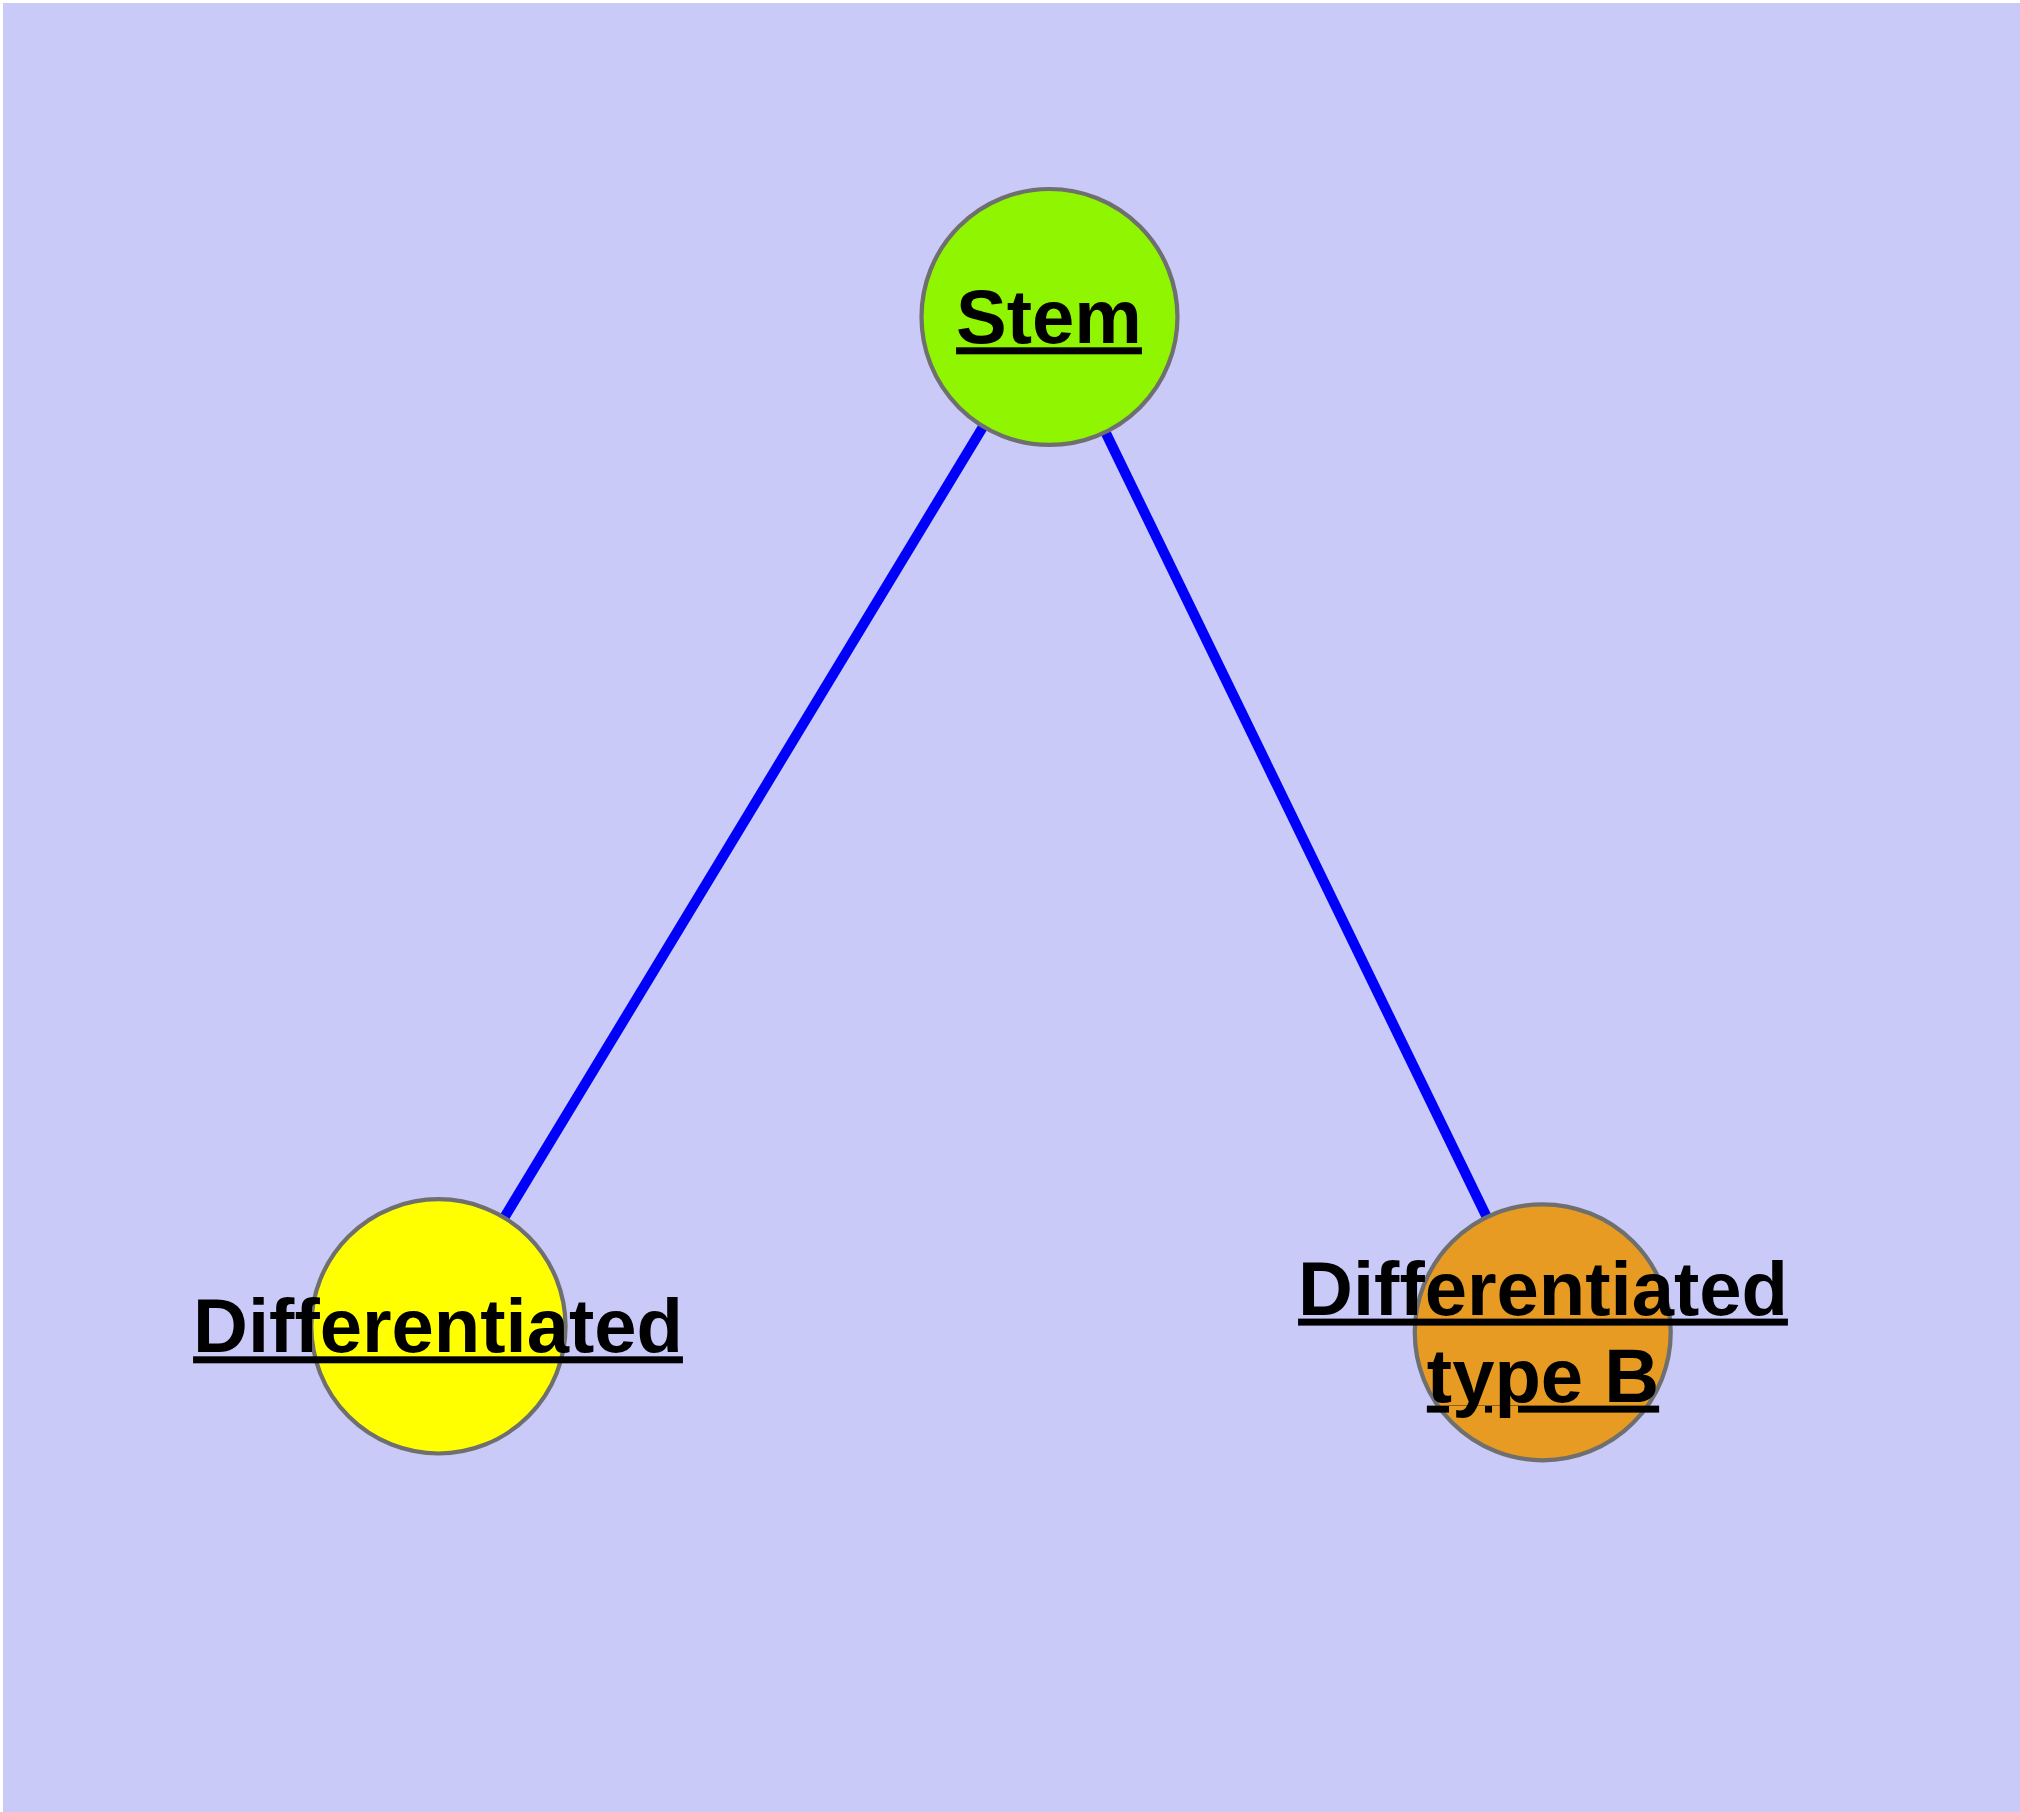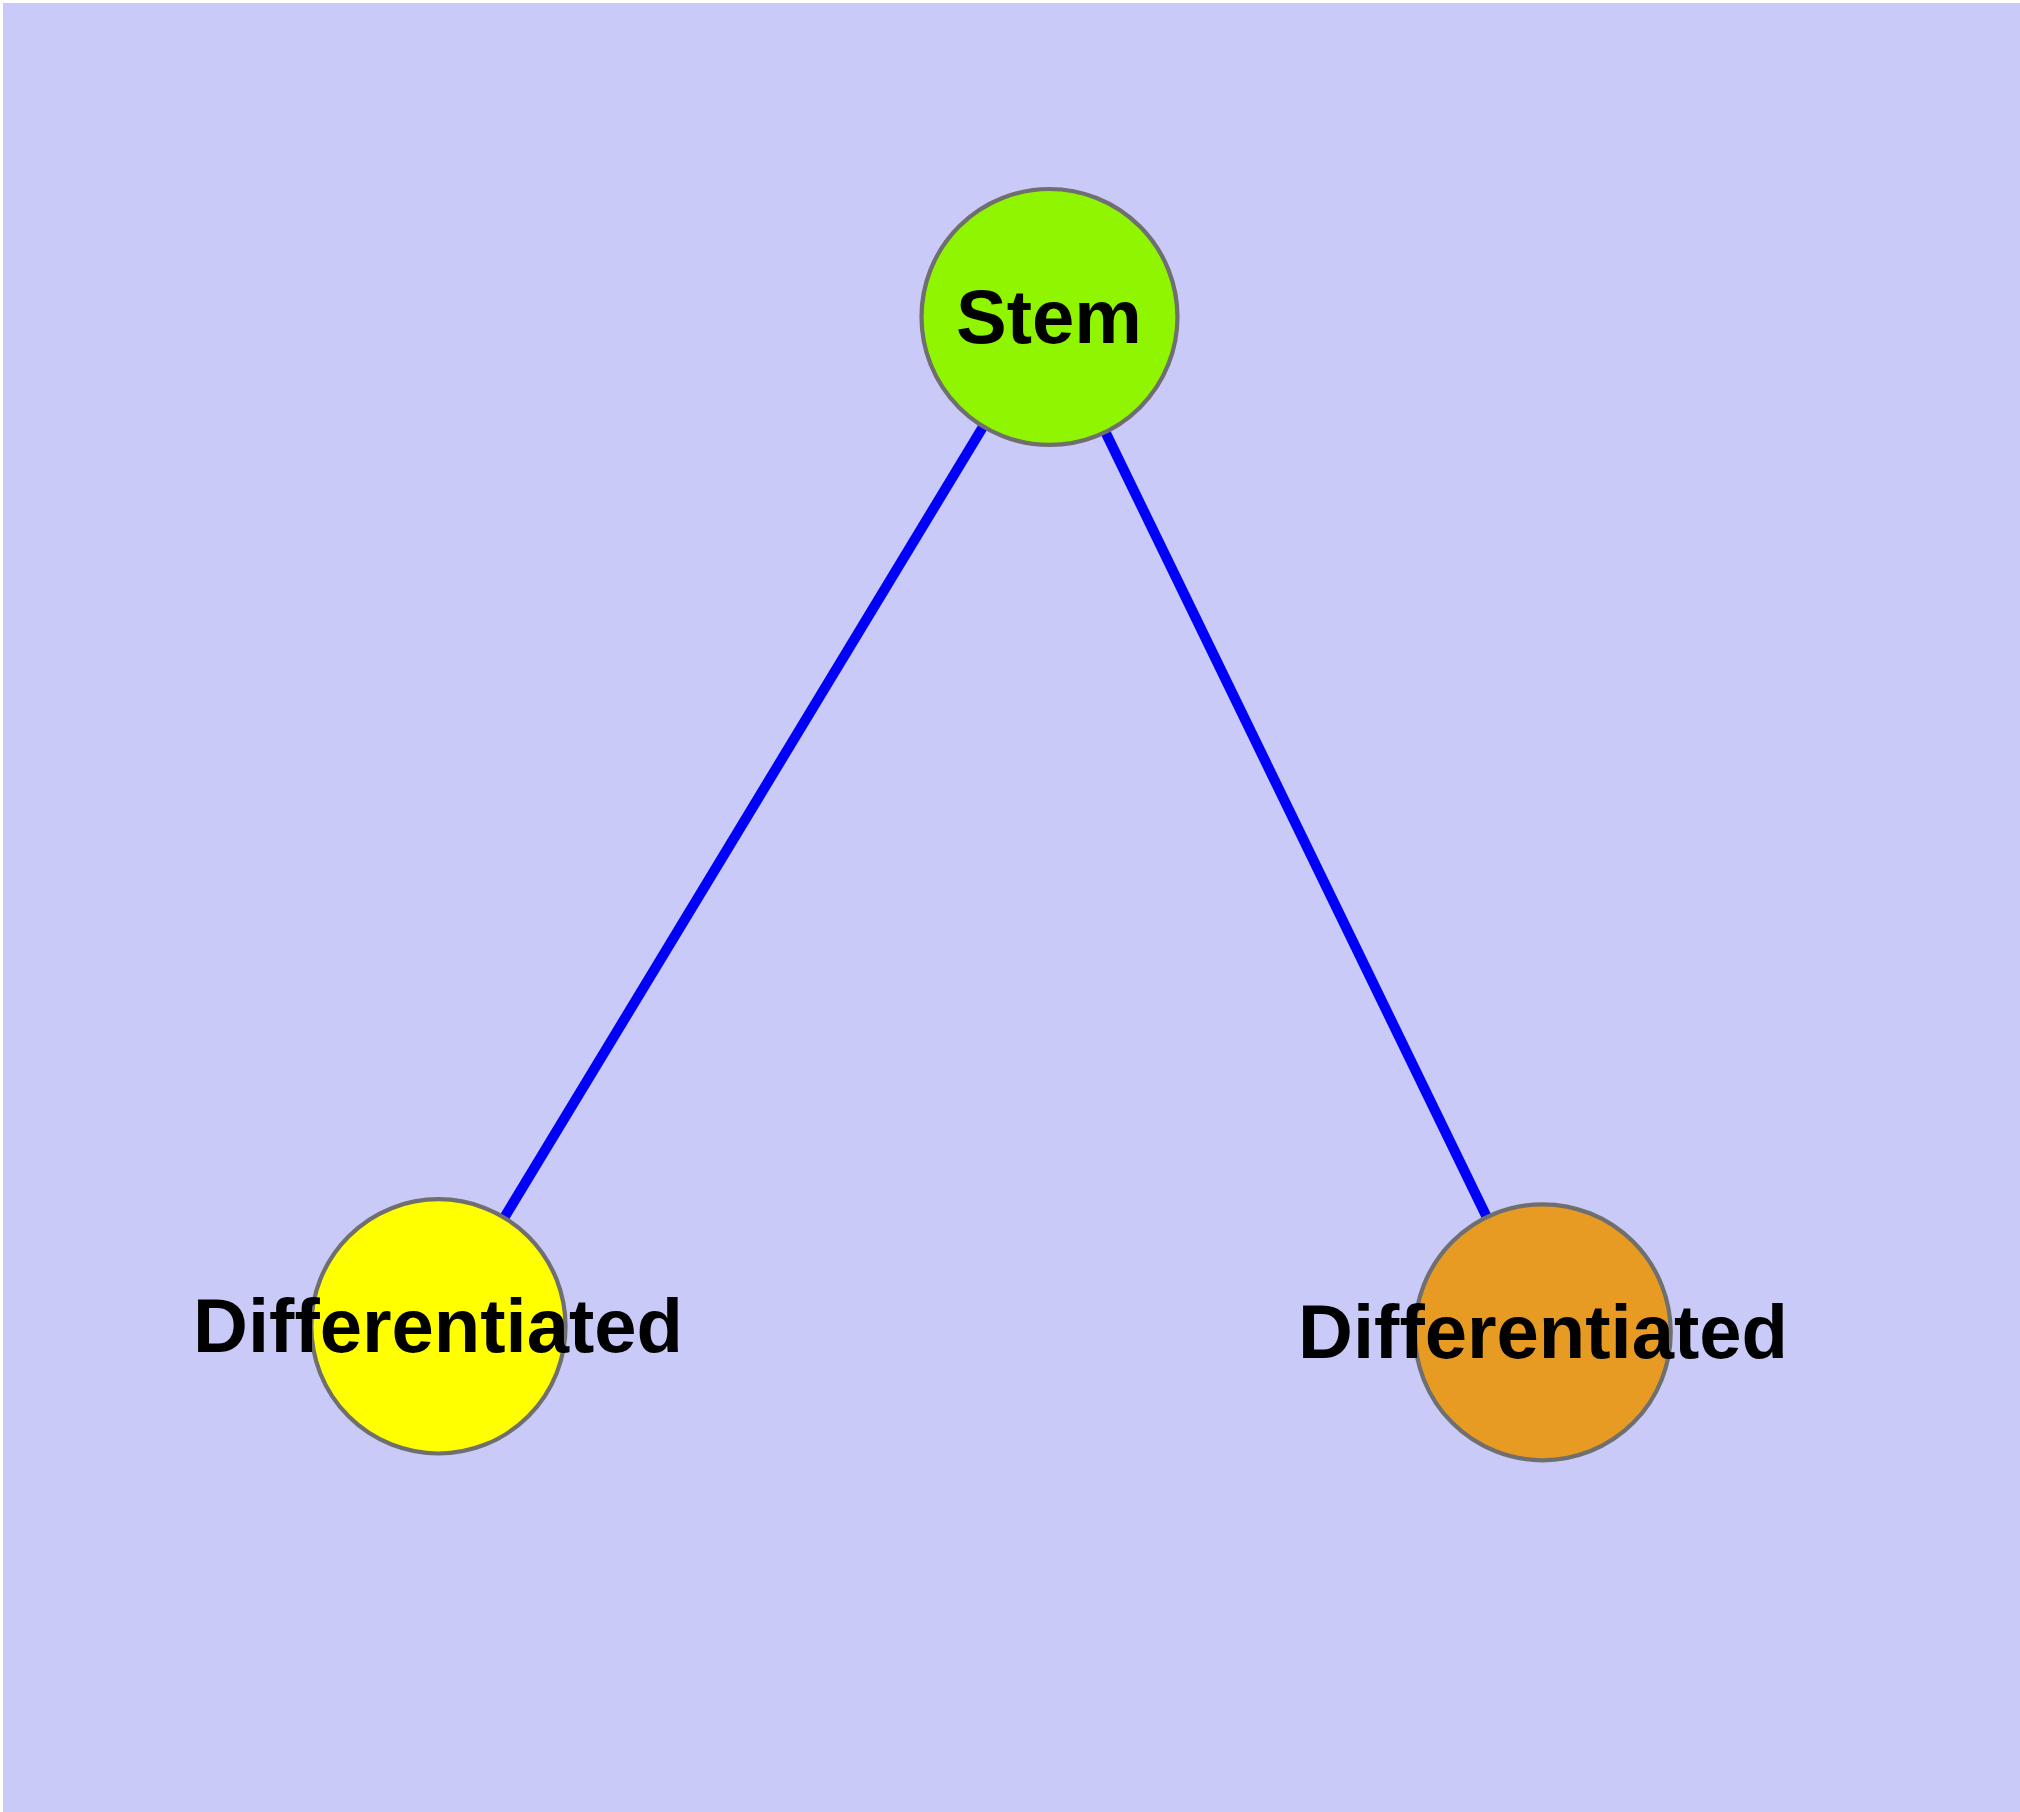--- a/index.html
+++ b/index.html
@@ -36,20 +36,21 @@
     display: flex;
     flex-direction: column;
     align-items: center;
     font-weight: bold;
     font-size: 76px;
     line-height: 1.15;
     color: #000000;
     text-align: left;
     white-space: nowrap;
     pointer-events: none;
+    text-decoration: underline;
   }
   .node-label span:empty { display: none; }
 </style>
 </head>
 <body>
 
 <div class="stage">
 
   <div class="canvas" style="background: rgb(202, 202, 248);"></div>
 
@@ -70,16 +71,17 @@
     <span>Stem</span>
 
   </div>
 
   <div class="node-label" style="left: 438px; top: 1326px;">
     <span>Differentiated</span>
   </div>
 
   <div class="node-label" style="left: 1543px; top: 1332px;">
     <span>Differentiated</span>
+    <span>type B</span>
   </div>
 
 </div>
 
 
 </body></html>

